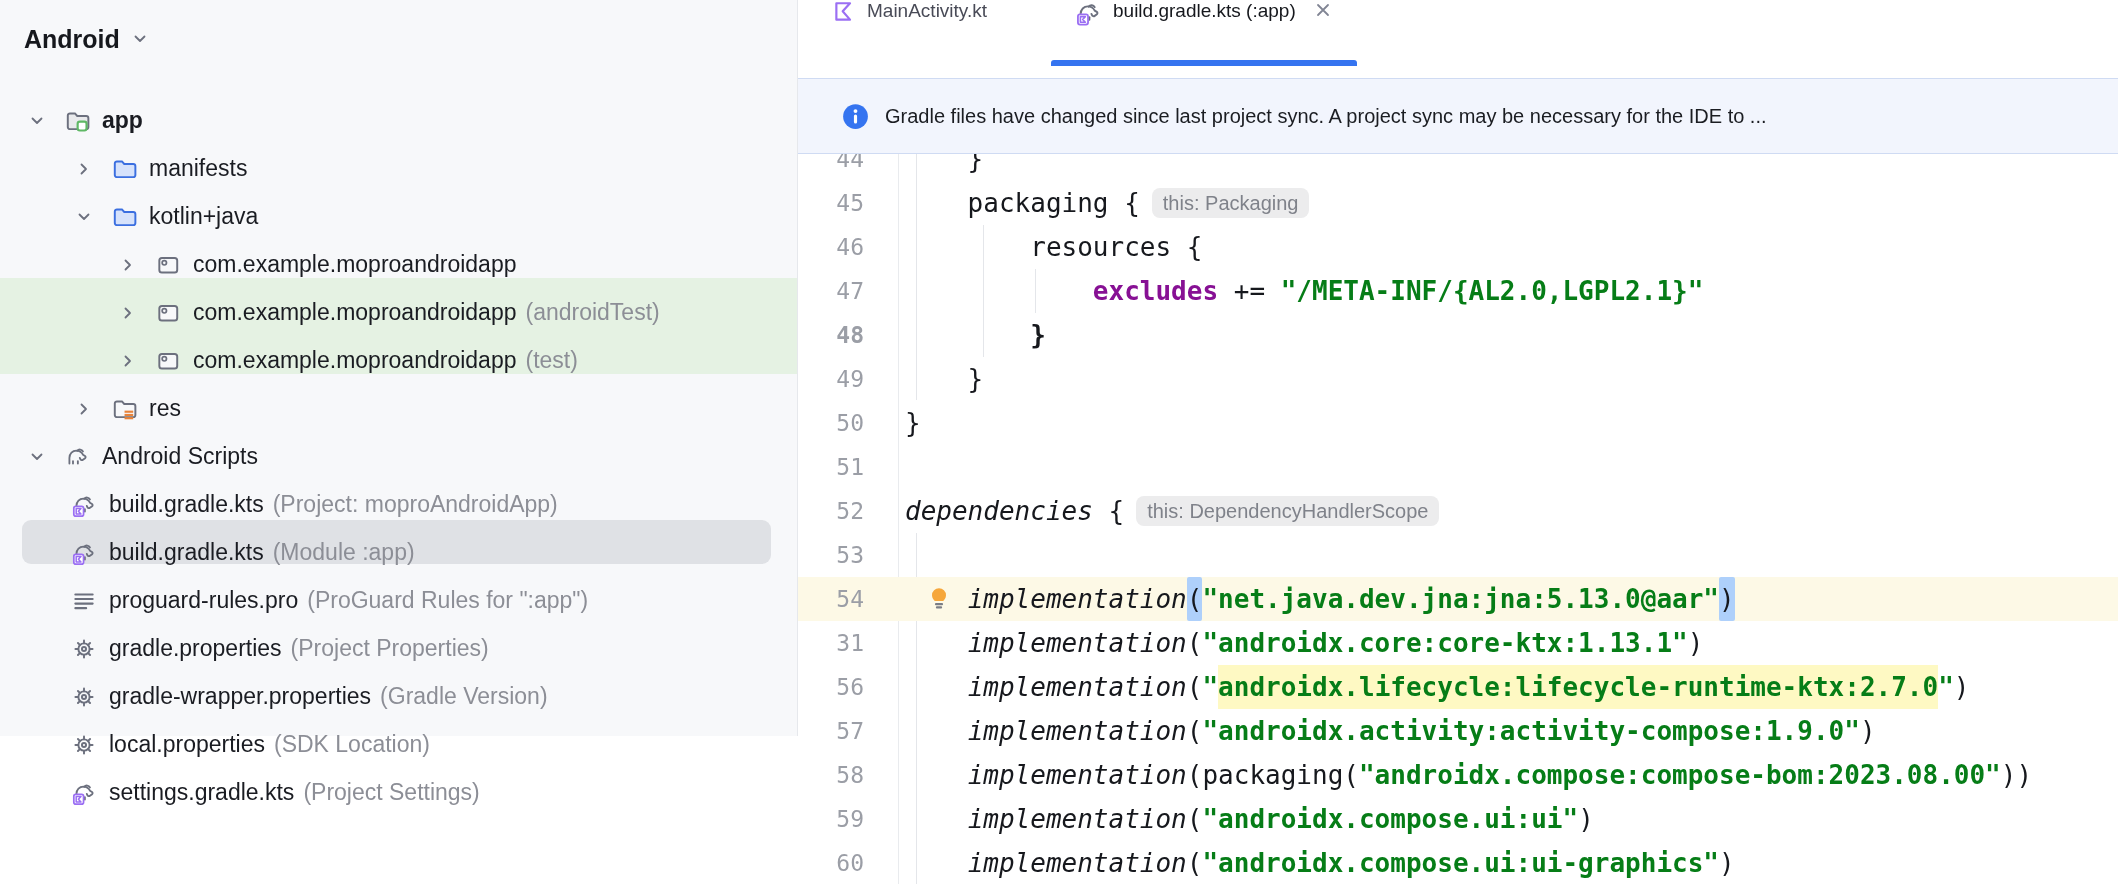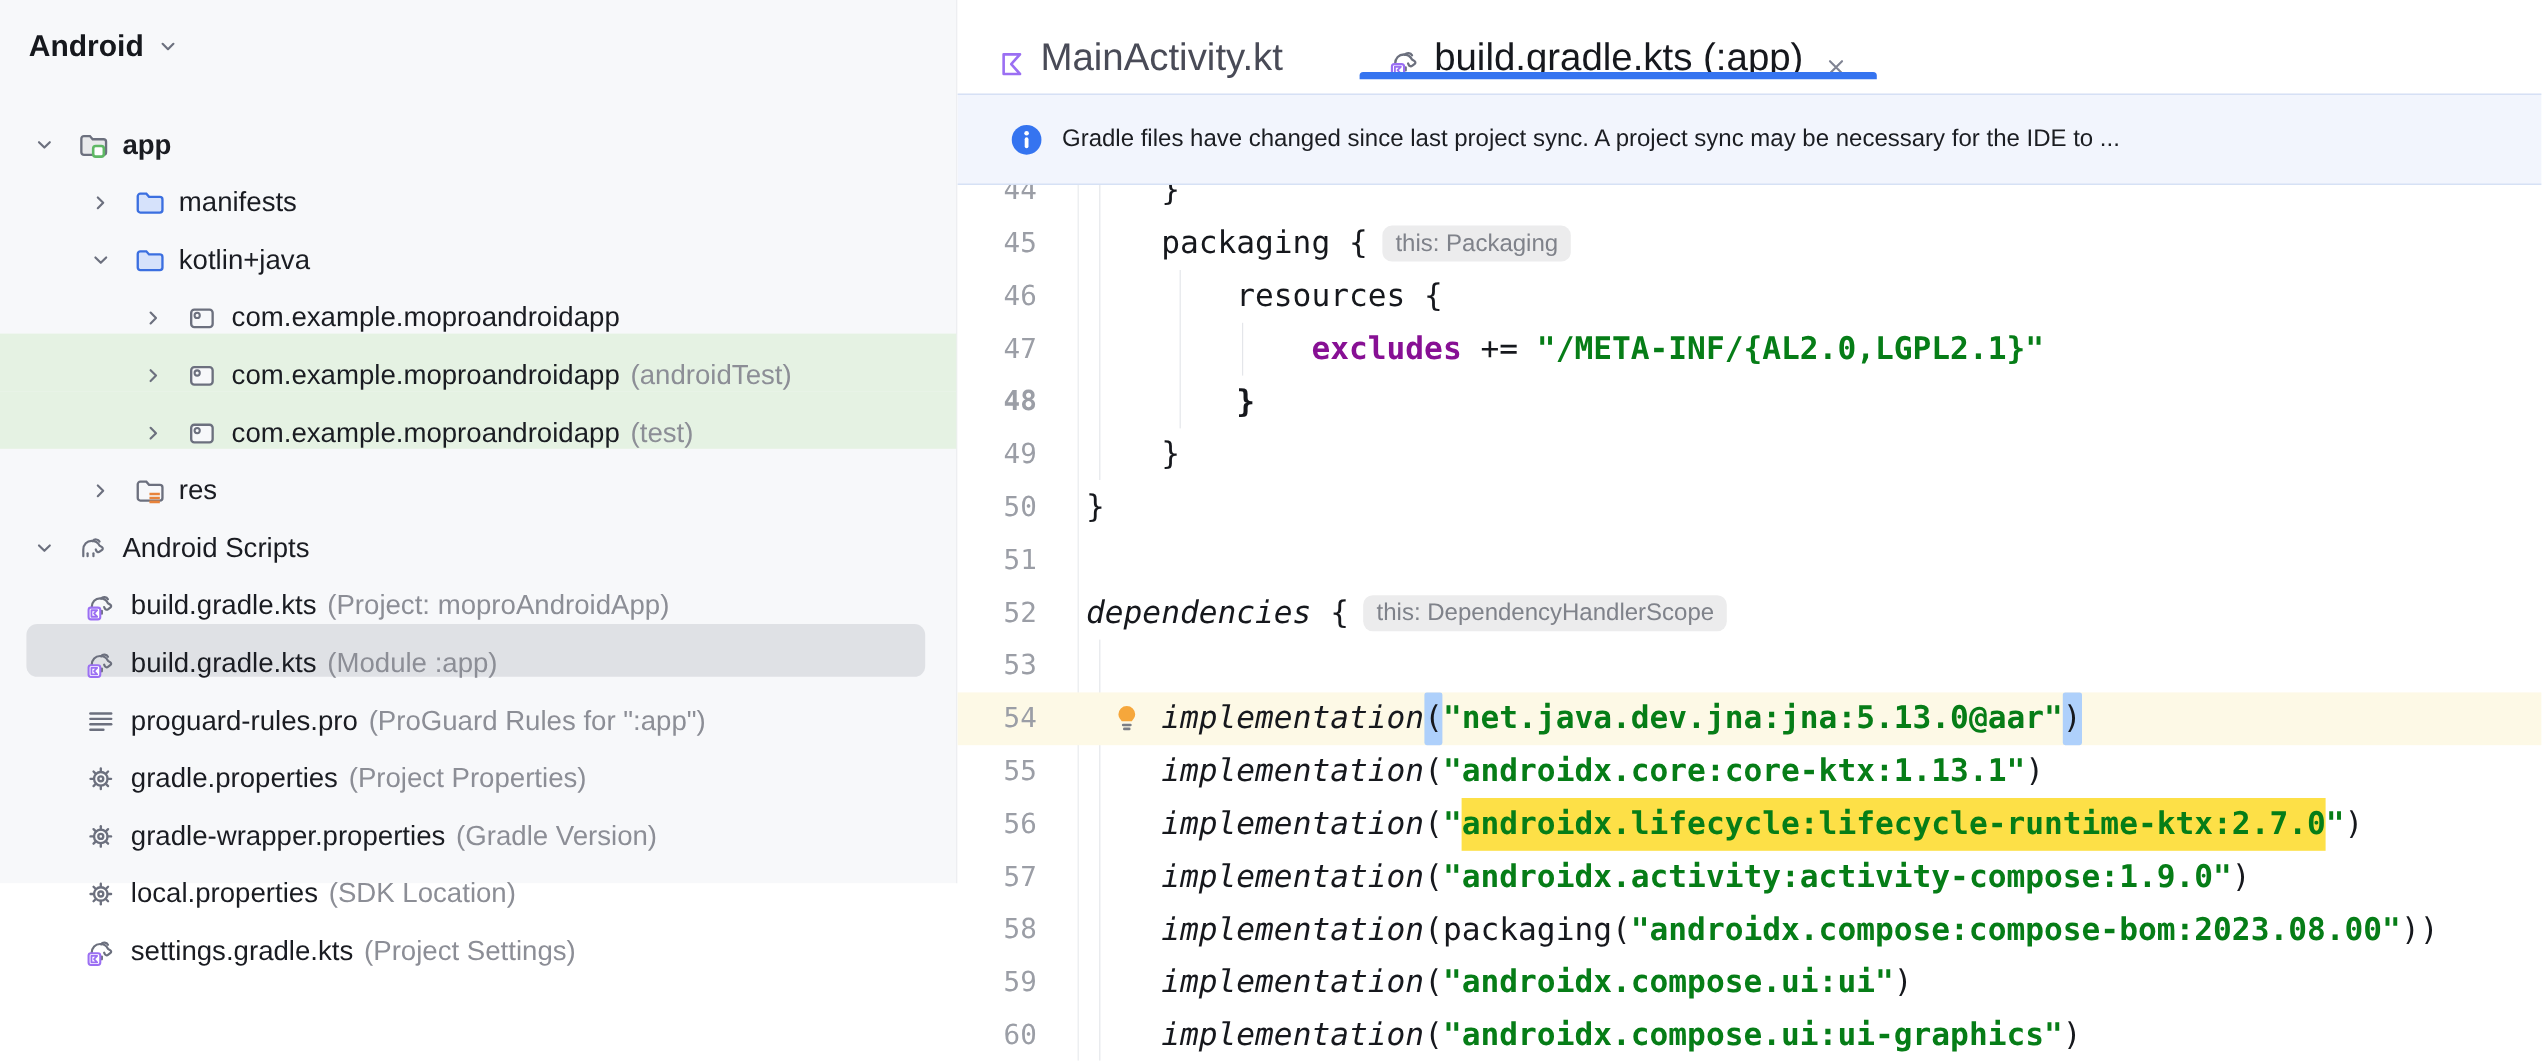--- a/index.html
+++ b/index.html
@@ -28,22 +28,22 @@
             align-items:center; justify-content:center; }
   .t-label { white-space:pre; }
   .t-label.bold { font-weight:700; }
   .t-annot { color:#8c8e96; margin-left:9px; white-space:pre; }
 
   
   .editor { position:absolute; left:798px; top:0; right:0; height:884px; background:#fff; }
 
   .tabbar { position:absolute; left:0; top:0; right:0; height:66px; background:#fff;
             display:flex; align-items:stretch; padding-left:10px; z-index:6; }
-  .tab { position:relative; display:flex; align-items:flex-end; gap:11px; padding:0 24px;
-         font-size:32px; color:#494b57; cursor:default; }
+  .tab { position:relative; display:flex; align-items:flex-start; gap:11px; padding:0 24px;
+         font-size:19px; color:#494b57; cursor:default; }
   .tab + .tab { margin-left:40px; }
   .tab.active { color:#16181d; }
   .tab .t-underline { position:absolute; left:0; right:0; bottom:0; height:6px;
          background:#3574f0; border-radius:3px 3px 0 0; }
   .tab .close { display:flex; align-items:center; margin-left:6px; }
 
   .banner { position:absolute; left:0; right:0; top:78px; height:76px; background:#f2f5fd;
             border-top:1px solid #cfdbf3; border-bottom:1px solid #cfdbf3; display:flex;
             align-items:center; padding-left:44px; gap:16px; z-index:5; }
   .banner-text { font-size:20px; color:#1b1d22; white-space:nowrap; overflow:hidden; }
@@ -56,21 +56,21 @@
   .code-row.hl { background:#fdf9e6; }
   .ln { position:absolute; left:0; top:0; width:66px; height:44px; line-height:44px;
         text-align:right; font-size:23px; color:#9b9ea6; }
   .src { position:absolute; left:107px; top:0; height:44px; line-height:44px; font-size:26px;
          color:#16181d; white-space:pre; display:flex; align-items:center; }
   .src .txt { white-space:pre; line-height:44px; }
   .seg-str { color:#067d17; font-weight:700; }
   .seg-prop { color:#871094; font-weight:700; }
   .seg-call { font-style:italic; }
   .seg-brace { background:#aed0fb; border-radius:2px; }
-  .seg-str-mark { color:#067d17; font-weight:700; background:#fde047; }
+  .seg-str-mark { color:#067d17; font-weight:700; background:#fef9c3; }
   .inlay { display:inline-flex; align-items:center; height:30px; margin-left:12px;
            padding:0 11px; background:#ececed; border-radius:8px; color:#7f828a;
            font-family:"Liberation Sans", sans-serif; font-size:20px; white-space:pre; }
   .bulb { position:absolute; left:127px; top:8px; width:28px; height:28px; }
 
   svg { display:block; }
 </style>
 </head>
 <body>
 
@@ -424,21 +424,21 @@
                 <path d="M12 2.8a6 6 0 0 1 6 6c0 2.5-1.5 3.7-2.4 4.9H8.4C7.5 12.5 6 11.3 6 8.8a6 6 0 0 1 6-6z" fill="#f6a73b"></path>
                 <g stroke="#7b7e85" stroke-width="1.8" stroke-linecap="round">
                   <path d="M9.4 16.4h5.2"></path>
                   <path d="M10.2 19.2h3.6"></path>
                 </g>
               </svg>
             </span>
             <span class="src"><span class="txt">    </span><span class="txt seg-call">implementation</span><span class="txt seg-brace">(</span><span class="txt seg-str">"net.java.dev.jna:jna:5.13.0@aar"</span><span class="txt seg-brace">)</span></span>
           </div>
           <div class="code-row" style="top: 555px;">
-            <span class="ln">55</span>
+            <span class="ln">31</span>
             <span class="src"><span class="txt">    </span><span class="txt seg-call">implementation</span><span class="txt">(</span><span class="txt seg-str">"androidx.core:core-ktx:1.13.1"</span><span class="txt">)</span></span>
           </div>
           <div class="code-row" style="top: 599px;">
             <span class="ln">56</span>
             <span class="src"><span class="txt">    </span><span class="txt seg-call">implementation</span><span class="txt">(</span><span class="txt seg-str">"</span><span class="txt seg-str-mark">androidx.lifecycle:lifecycle-runtime-ktx:2.7.0</span><span class="txt seg-str">"</span><span class="txt">)</span></span>
           </div>
           <div class="code-row" style="top: 643px;">
             <span class="ln">57</span>
             <span class="src"><span class="txt">    </span><span class="txt seg-call">implementation</span><span class="txt">(</span><span class="txt seg-str">"androidx.activity:activity-compose:1.9.0"</span><span class="txt">)</span></span>
           </div>

